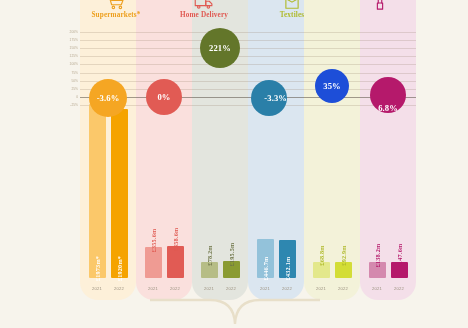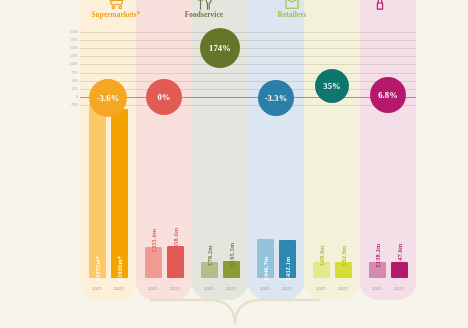--- a/index.html
+++ b/index.html
@@ -120,34 +120,36 @@
             <path stroke="#eda01f" fill="none" stroke-width="1.3" stroke-linecap="round" stroke-linejoin="round" d="M2 3h3l2 7h11l2-5H7"></path>
             <circle cx="9" cy="13" r="1.4" stroke="#eda01f" fill="none" stroke-width="1.3" stroke-linecap="round" stroke-linejoin="round"></circle>
             <circle cx="17" cy="13" r="1.4" stroke="#eda01f" fill="none" stroke-width="1.3" stroke-linecap="round" stroke-linejoin="round"></circle>
           </svg>
         </div>
         <div class="ttl" style="color: rgb(237, 160, 31);">Supermarkets*</div>
       </div>
       <div class="head">
         <div class="ico">
           <svg viewBox="0 0 24 16" width="22" height="14">
-            <path stroke="#6f7548" fill="none" stroke-width="1.3" stroke-linecap="round" stroke-linejoin="round" d="M8 1v6M6 1v4M10 1v4M8 7v8"></path>
-            <path stroke="#6f7548" fill="none" stroke-width="1.3" stroke-linecap="round" stroke-linejoin="round" d="M16 15V8c-2 0-2-7 2-7s2 7 0 7v7"></path>
-          </svg>
-        </div>
-        <div class="ttl" style="color: rgb(111, 117, 72);">Foodservice</div>
+            <path stroke="#e05a52" fill="none" stroke-width="1.3" stroke-linecap="round" stroke-linejoin="round" d="M2 3h12v8H2z"></path>
+            <path stroke="#e05a52" fill="none" stroke-width="1.3" stroke-linecap="round" stroke-linejoin="round" d="M14 6h4l3 3v2h-7z"></path>
+            <circle cx="6" cy="12.5" r="1.4" stroke="#e05a52" fill="none" stroke-width="1.3" stroke-linecap="round" stroke-linejoin="round"></circle>
+            <circle cx="17" cy="12.5" r="1.4" stroke="#e05a52" fill="none" stroke-width="1.3" stroke-linecap="round" stroke-linejoin="round"></circle>
+          </svg>
+        </div>
+        <div class="ttl" style="color: rgb(224, 90, 82);">Home Delivery</div>
       </div>
       <div class="head">
         <div class="ico">
           <svg viewBox="0 0 24 16" width="22" height="14">
             <path stroke="#b0ba2c" fill="none" stroke-width="1.3" stroke-linecap="round" stroke-linejoin="round" d="M5 3h14v11H5z"></path>
             <path stroke="#b0ba2c" fill="none" stroke-width="1.3" stroke-linecap="round" stroke-linejoin="round" d="M5 3l7 4 7-4"></path>
           </svg>
         </div>
-        <div class="ttl" style="color: rgb(176, 186, 44);">Retailers</div>
+        <div class="ttl" style="color: rgb(176, 186, 44);">Textiles</div>
       </div>
       <div class="head">
         <div class="ico">
           <svg viewBox="0 0 24 16" width="22" height="14">
             <path stroke="#b5196b" fill="none" stroke-width="1.3" stroke-linecap="round" stroke-linejoin="round" d="M9 15h6V8H9z"></path>
             <path stroke="#b5196b" fill="none" stroke-width="1.3" stroke-linecap="round" stroke-linejoin="round" d="M10 8V4l4-3v7"></path>
           </svg>
         </div>
       </div>
     </div>
@@ -264,25 +266,25 @@
     </div>
 
   <div id="bubbles">
       <div class="bub" style="width: 38px; height: 38px; left: 89px; top: 78.7649px; background: rgb(245, 166, 35);">
         <span>-3.6%</span>
       </div>
       <div class="bub" style="width: 36px; height: 36px; left: 146px; top: 78.8889px; background: rgb(225, 91, 84);">
         <span>0%</span>
       </div>
       <div class="bub" style="width: 40px; height: 40px; left: 200px; top: 27.5733px; background: rgb(99, 118, 42);">
-        <span>174%</span>
-      </div>
-      <div class="bub" style="width: 36px; height: 36px; left: 258px; top: 79.9596px; background: rgb(42, 127, 168);">
+        <span>221%</span>
+      </div>
+      <div class="bub" style="width: 36px; height: 36px; left: 251px; top: 79.9596px; background: rgb(42, 127, 168); justify-content: flex-end;">
         <span>-3.3%</span>
       </div>
-      <div class="bub" style="width: 34px; height: 34px; left: 315px; top: 68.5333px; background: #0f766e;">
+      <div class="bub" style="width: 34px; height: 34px; left: 315px; top: 68.5333px; background: #1d4ed8;">
         <span>35%</span>
       </div>
-      <div class="bub" style="width: 36px; height: 36px; left: 370px; top: 76.6827px; background: rgb(181, 25, 107);">
+      <div class="bub" style="width: 36px; height: 36px; left: 370px; top: 76.6827px; background: rgb(181, 25, 107); align-items: flex-end;">
         <span>6.8%</span>
       </div>
     </div>
 </div>
 
 </body></html>

